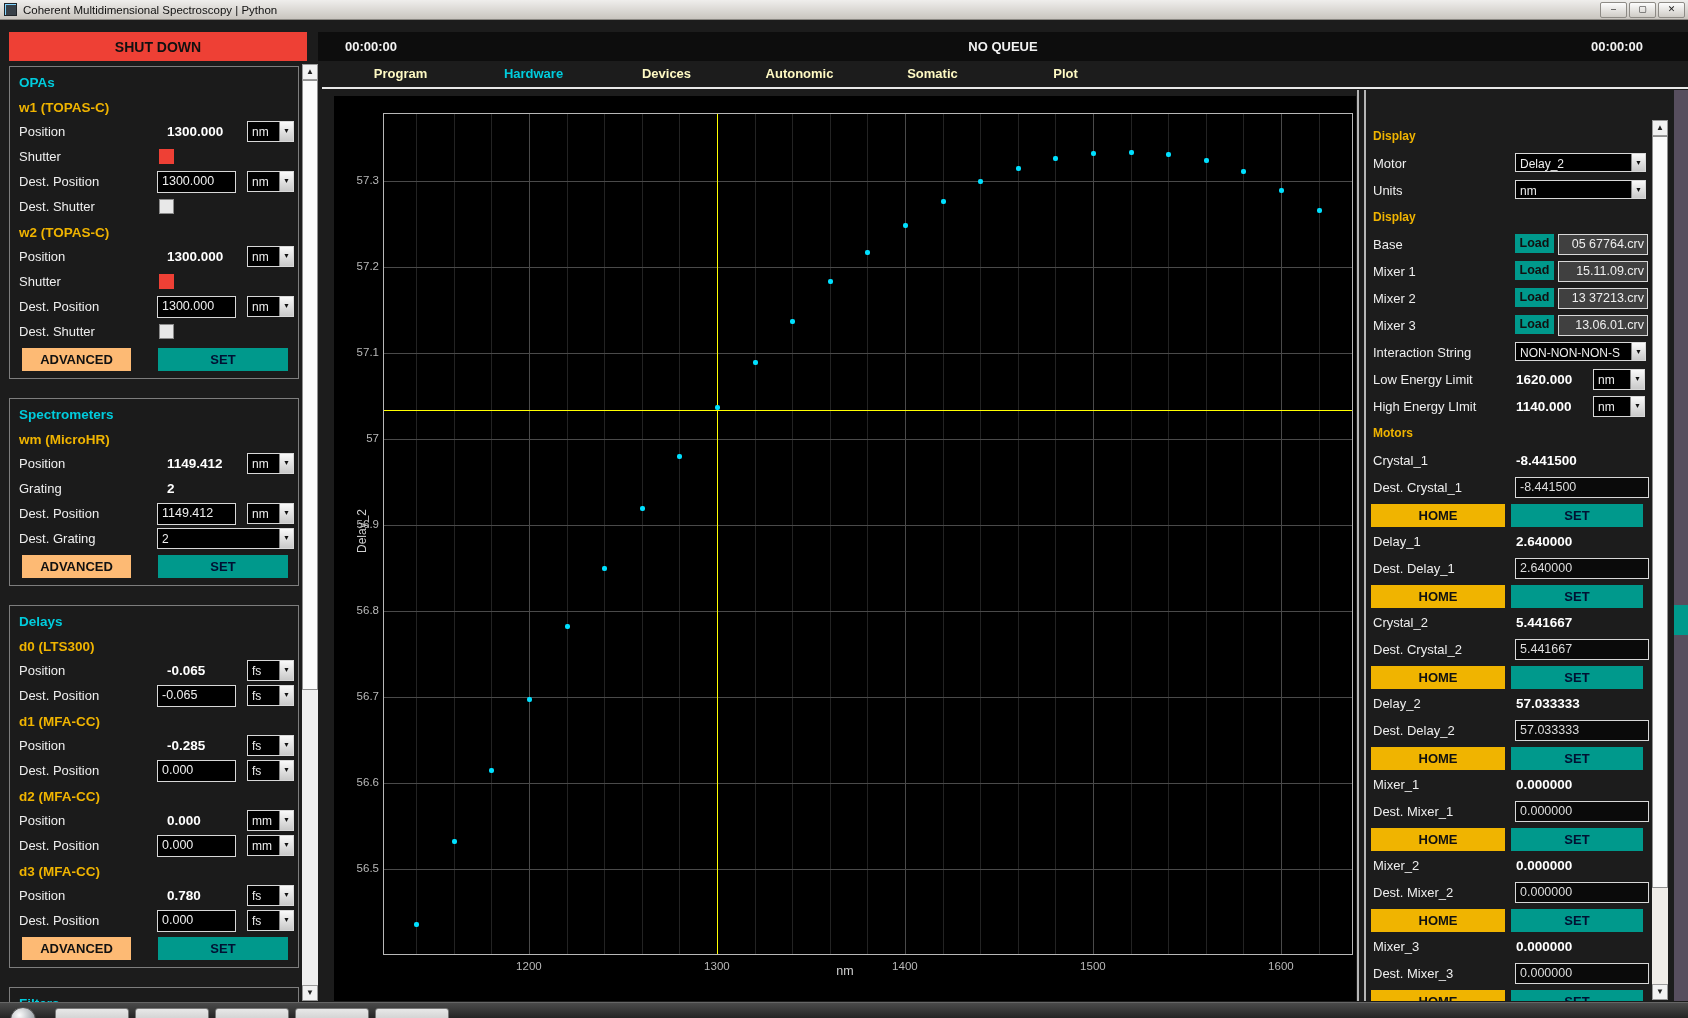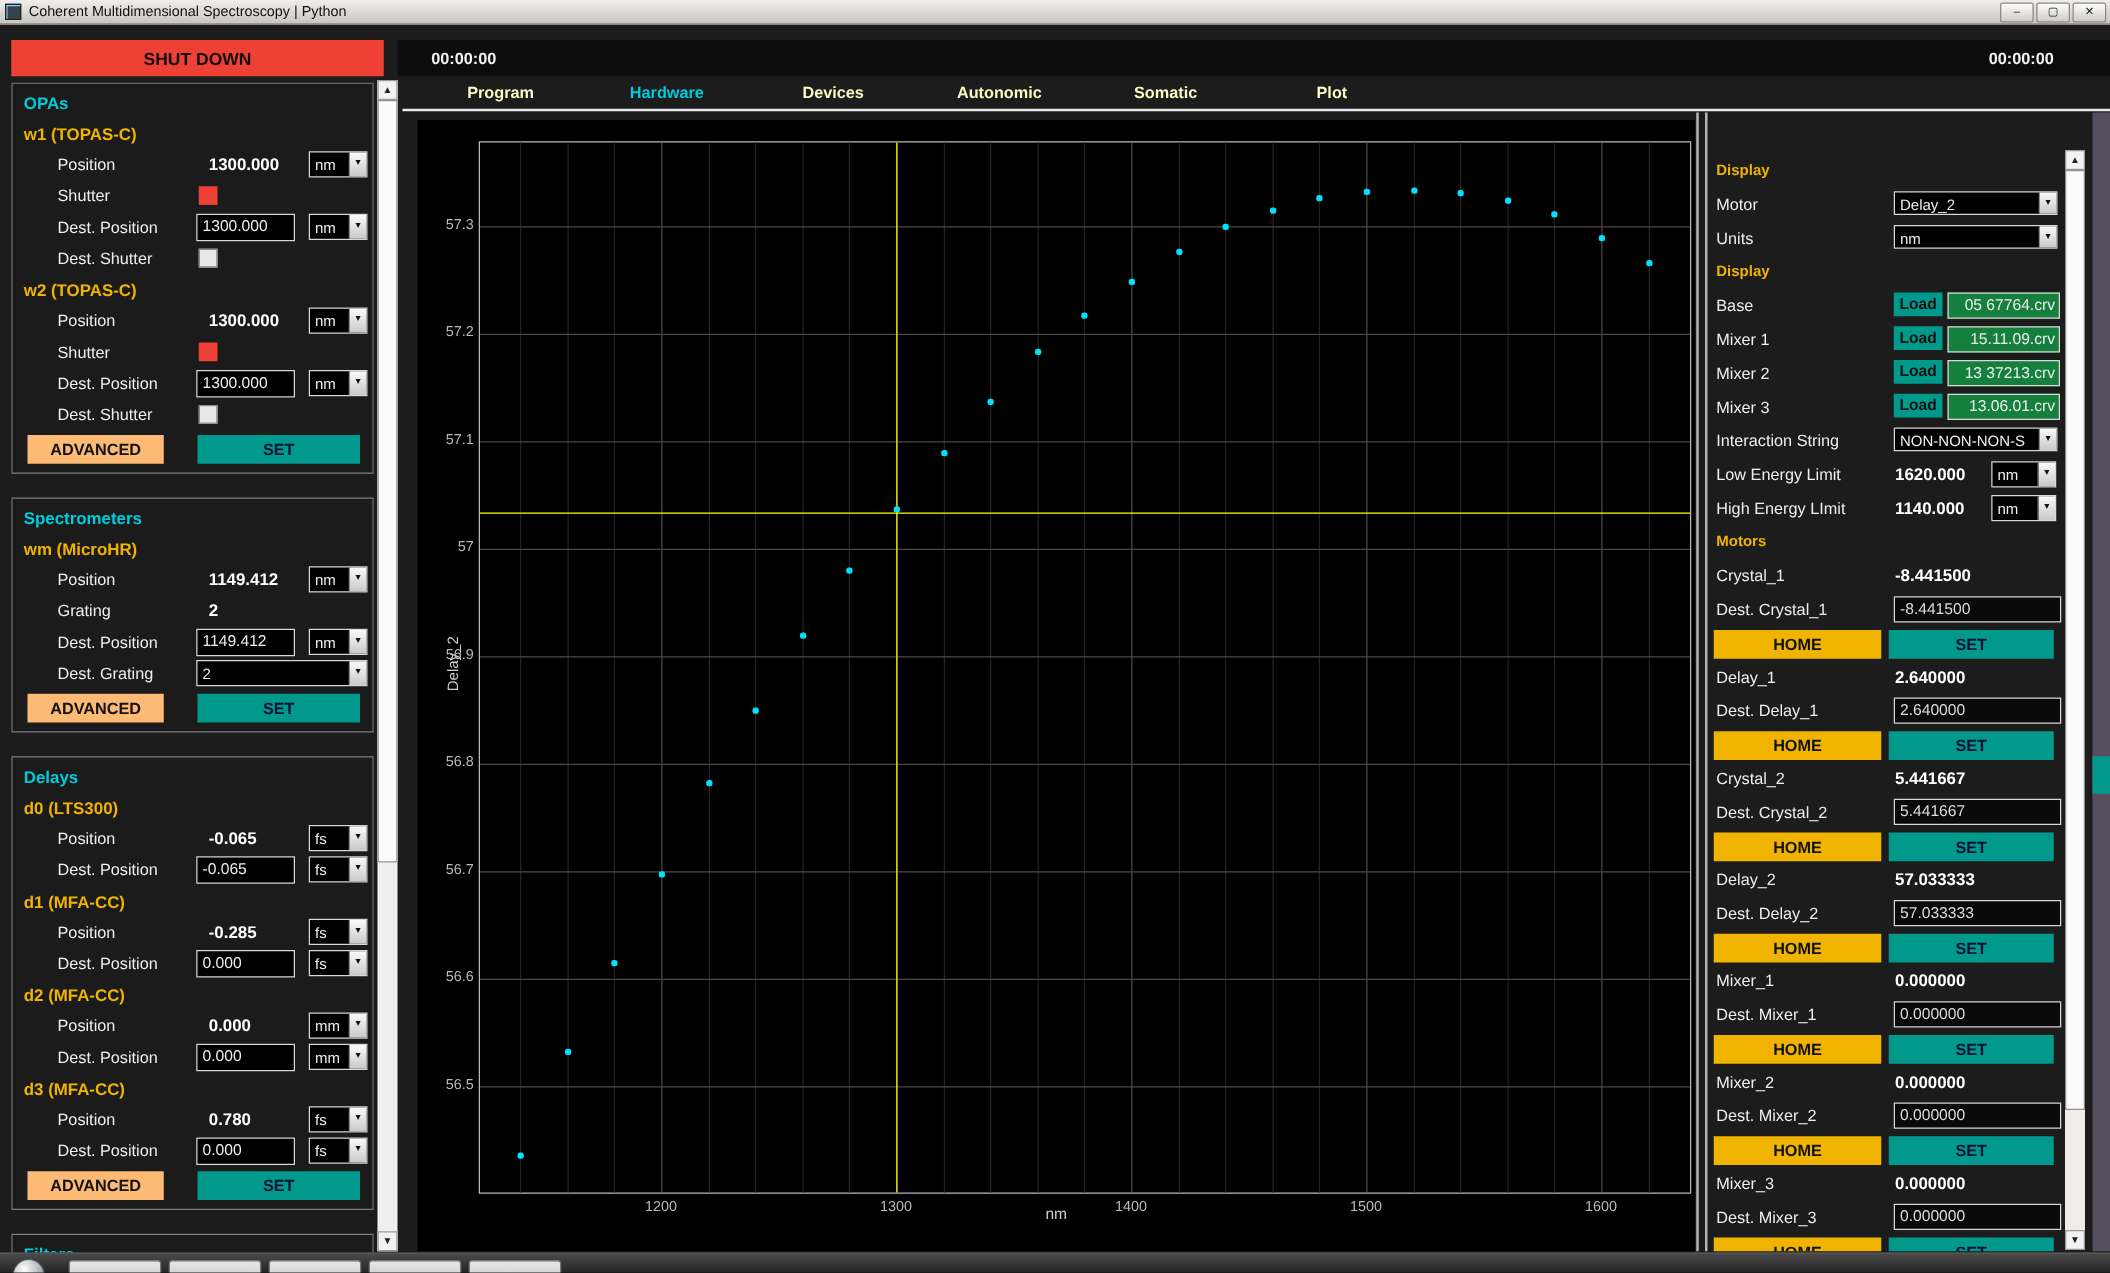--- a/index.html
+++ b/index.html
@@ -30,21 +30,21 @@
   #subtabs-row{position:absolute;left:334px;top:94px;height:18px;display:flex;}
   .subtab{width:133px;text-align:center;font-weight:bold;font-size:13px;color:#f0b400;}
   .subtab.active{color:#00ccdd;}
   
   #left-panel{position:absolute;left:9px;top:66px;width:290px;height:936px;display:flex;
     flex-direction:column;gap:19px;overflow:hidden;}
   .lp-box{border:1px solid #7d7d7d;background:#1b1b1b;padding:3px 0 4px 0;flex:none;}
   .lp-title{height:25px;line-height:25px;padding-left:9px;color:#00ccdd;font-weight:bold;font-size:13.5px;}
   .lp-sub{height:25px;line-height:25px;padding-left:9px;color:#f0b400;font-weight:bold;font-size:13.5px;}
   .lp-row{position:relative;height:25px;}
-  .lp-lbl{position:absolute;left:9px;top:4px;font-size:13px;color:#eee;margin-left:27px;}
+  .lp-lbl{position:absolute;left:9px;top:4px;font-size:13px;color:#eee;}
   .lp-val{position:absolute;left:157px;top:4px;font-size:13.5px;font-weight:bold;color:#fff;}
   .lp-input{position:absolute;left:147px;top:1px;width:73px;height:18px;border:1px solid #d8d8d8;
     background:#000;color:#eee;font-size:12.5px;padding:2px 0 0 4px;}
   .unit-combo{position:absolute;right:4px;top:1px;width:45px;height:19px;border:1px solid #d8d8d8;
     background:#000;display:flex;}
   .uc-val{flex:1;font-size:12px;color:#eee;padding:3px 0 0 4px;}
   .uc-btn{width:13px;background:linear-gradient(#fafafa,#c9c9c9);border-left:1px solid #888;
     color:#111;font-size:7px;text-align:center;line-height:18px;}
   .wsel{position:absolute;left:147px;top:1px;right:4px;height:19px;border:1px solid #d8d8d8;
     background:#000;display:flex;}
@@ -90,21 +90,21 @@
   .rp-input{position:absolute;left:149px;top:2px;width:128px;height:17px;border:1px solid #d8d8d8;
     background:#0a0a0a;color:#ddd;font-size:12.5px;padding:2px 0 0 4px;}
   .rp-sel{position:absolute;left:149px;top:2px;width:131px;height:19px;border:1px solid #d8d8d8;
     background:#000;display:flex;box-sizing:border-box;}
   .rp-limit-val{position:absolute;left:150px;top:5px;font-size:13.5px;font-weight:bold;color:#fff;}
   .rp-limit-combo{position:absolute;left:227px;top:2px;width:50px;height:19px;border:1px solid #d8d8d8;
     background:#000;display:flex;}
   .load-btn{position:absolute;left:149px;top:2px;width:39px;height:19px;background:#00998c;color:#111;
     font-weight:bold;font-size:12.5px;text-align:center;line-height:19px;}
   .file-box{position:absolute;left:192px;top:2px;width:85px;height:17px;border:1px solid #d8d8d8;
-    background:#15803d;color:#eee;font-size:12.5px;padding:2px 3px 0 0;text-align:right;overflow:hidden;white-space:nowrap;}
+    background:#404040;color:#eee;font-size:12.5px;padding:2px 3px 0 0;text-align:right;overflow:hidden;white-space:nowrap;}
   .home-btn{position:absolute;left:5px;top:2px;width:134px;height:23px;background:#f0b400;color:#111;
     font-weight:bold;font-size:13px;display:flex;align-items:center;justify-content:center;}
   .setm-btn{position:absolute;left:145px;top:2px;width:132px;height:23px;background:#00998c;color:#013;
     font-weight:bold;font-size:13px;display:flex;align-items:center;justify-content:center;}
   #right-strip{position:absolute;left:1674px;top:90px;width:14px;height:911px;background:#574e5e;}
   #right-strip-teal{position:absolute;left:0;top:515px;width:14px;height:30px;background:#00998c;}
   
   #taskbar{position:absolute;left:0;top:1002px;width:1688px;height:16px;
     background:linear-gradient(#4a4a4a,#222);border-top:1px solid #666;}
   #start-orb{position:absolute;left:10px;top:4px;width:24px;height:24px;border-radius:50%;
@@ -121,20 +121,21 @@
   <div id="win-btns">
       <div class="win-btn">–</div>
       <div class="win-btn">▢</div>
       <div class="win-btn">✕</div>
     </div>
 </div>
 
 <div id="shutdown-btn">SHUT DOWN</div>
 <div id="topbar">
   <span id="time-left">00:00:00</span>
+  <span id="queue-status">NO QUEUE</span>
   <span id="time-right">00:00:00</span>
 </div>
 
 <div id="tabs-row">
     <div class="tab">Program</div>
     <div class="tab active">Hardware</div>
     <div class="tab">Devices</div>
     <div class="tab">Autonomic</div>
     <div class="tab">Somatic</div>
     <div class="tab">Plot</div>

